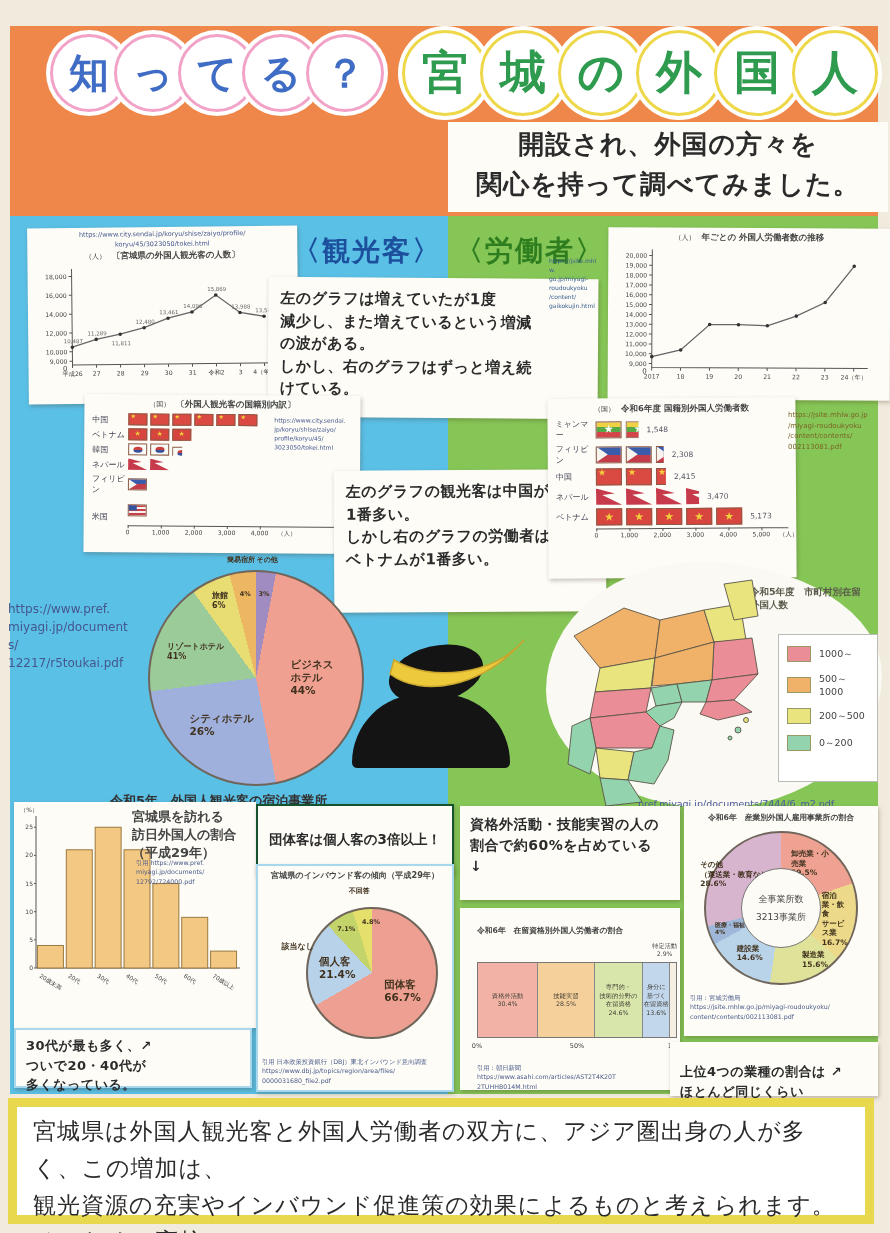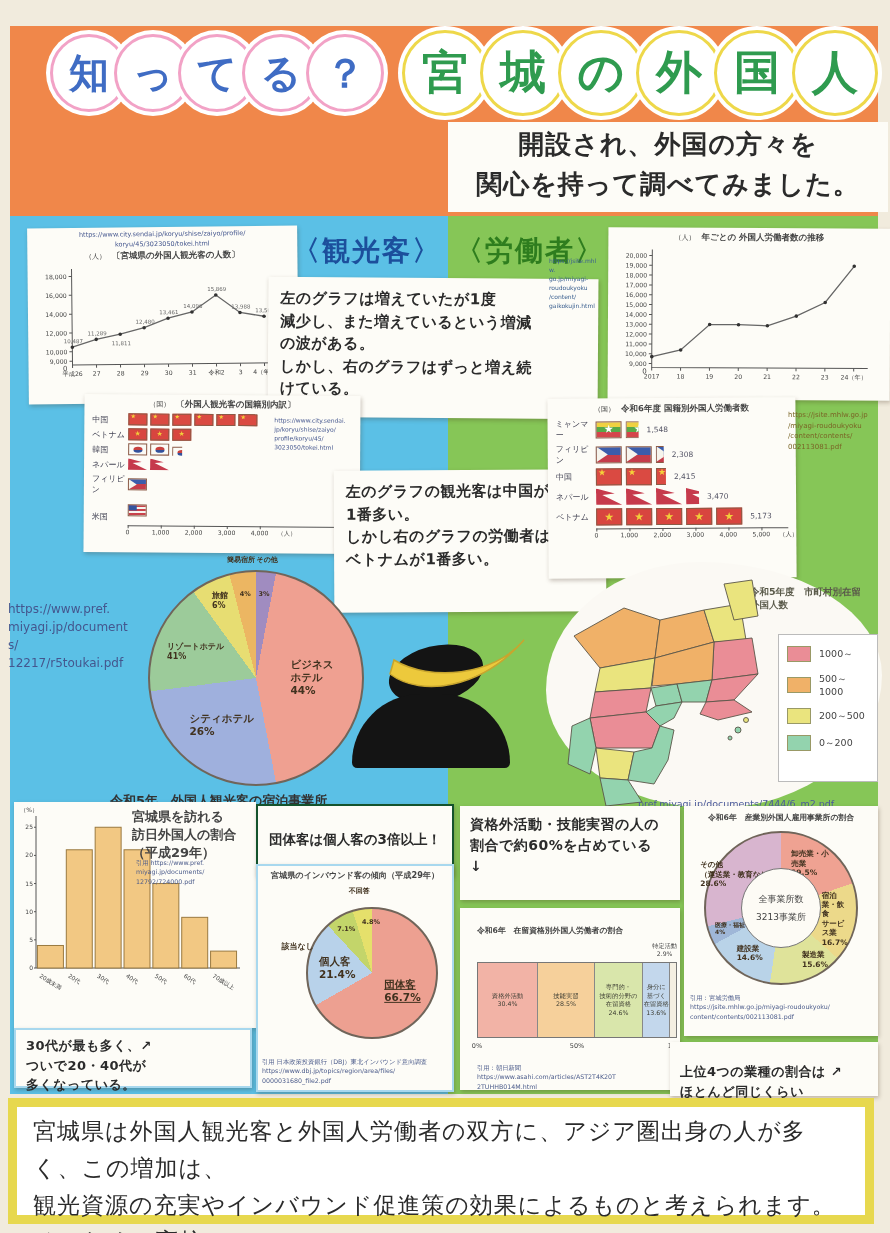--- a/index.html
+++ b/index.html
@@ -505,21 +505,21 @@
 <div class="abs card note pre" style="left:14px;top:1028px;width:238px;height:60px;border:2px solid #a8d8ee;
       box-sizing:border-box;font-size:13px;padding:6px 10px">30代が最も多く、↗
 ついで20・40代が
 多くなっている。</div>
 
 <div class="abs card" style="left:256px;top:804px;width:198px;height:72px;display:flex;align-items:center;
       justify-content:center;text-align:center;font-size:13.5px;font-weight:bold;border:2px solid #14532d;box-sizing:border-box">団体客は個人客の3倍以上！</div>
 <div class="abs card" style="left:256px;top:864px;width:198px;height:228px;border:2px solid #a8d8ee;box-sizing:border-box;padding:4px">
   <div style="font-size:8.2px;font-weight:600;color:#444;text-align:center">宮城県のインバウンド客の傾向（平成29年）</div>
   <div id="in-pie" class="pie" style="width: 128px; height: 128px; margin: 26px auto 0px 44px; background: conic-gradient(rgb(237, 160, 145) 0deg, rgb(237, 160, 145) 240.12deg, rgb(184, 210, 234) 240.12deg, rgb(184, 210, 234) 317.16deg, rgb(195, 213, 106) 317.16deg, rgb(195, 213, 106) 342.72deg, rgb(229, 224, 107) 342.72deg, rgb(229, 224, 107) 360deg);">
-      <div class="plabel" style="left: 94.4656px; top: 81.6319px; font-size: 10.5px; text-decoration: underline;">団体客
+      <div class="plabel" style="left: 94.4656px; top: 81.6319px; font-size: 10.5px;">団体客
 66.7%</div>
       <div class="plabel" style="left: 29.1995px; top: 58.7121px; font-size: 10.5px;">個人客
 21.4%</div>
       <div class="plabel" style="left: -10.24px; top: 38.4px; font-size: 8px;">該当なし</div>
       <div class="plabel psmall" style="left: 38.3536px; top: 19.6863px;">7.1%</div>
       <div class="plabel" style="left: 51.2px; top: -17.92px; font-size: 7px;">不回答</div>
       <div class="plabel psmall" style="left: 63px; top: 13.381px;">4.8%</div>
     </div>
   <div class="cite pre" style="margin-top:18px">引用 日本政策投資銀行（DBJ）東北インバウンド意向調査
 https://www.dbj.jp/topics/region/area/files/

